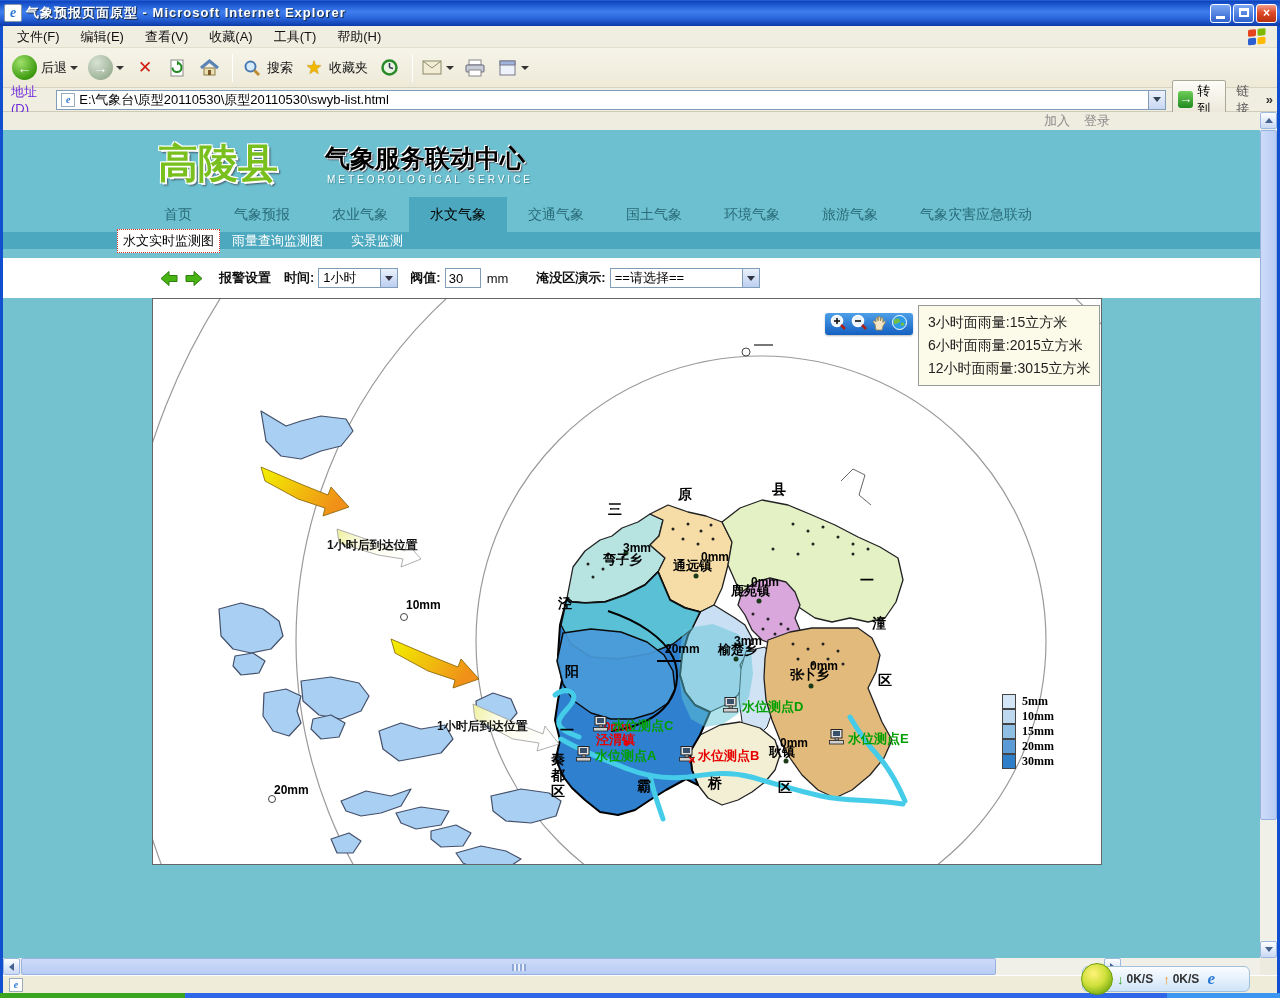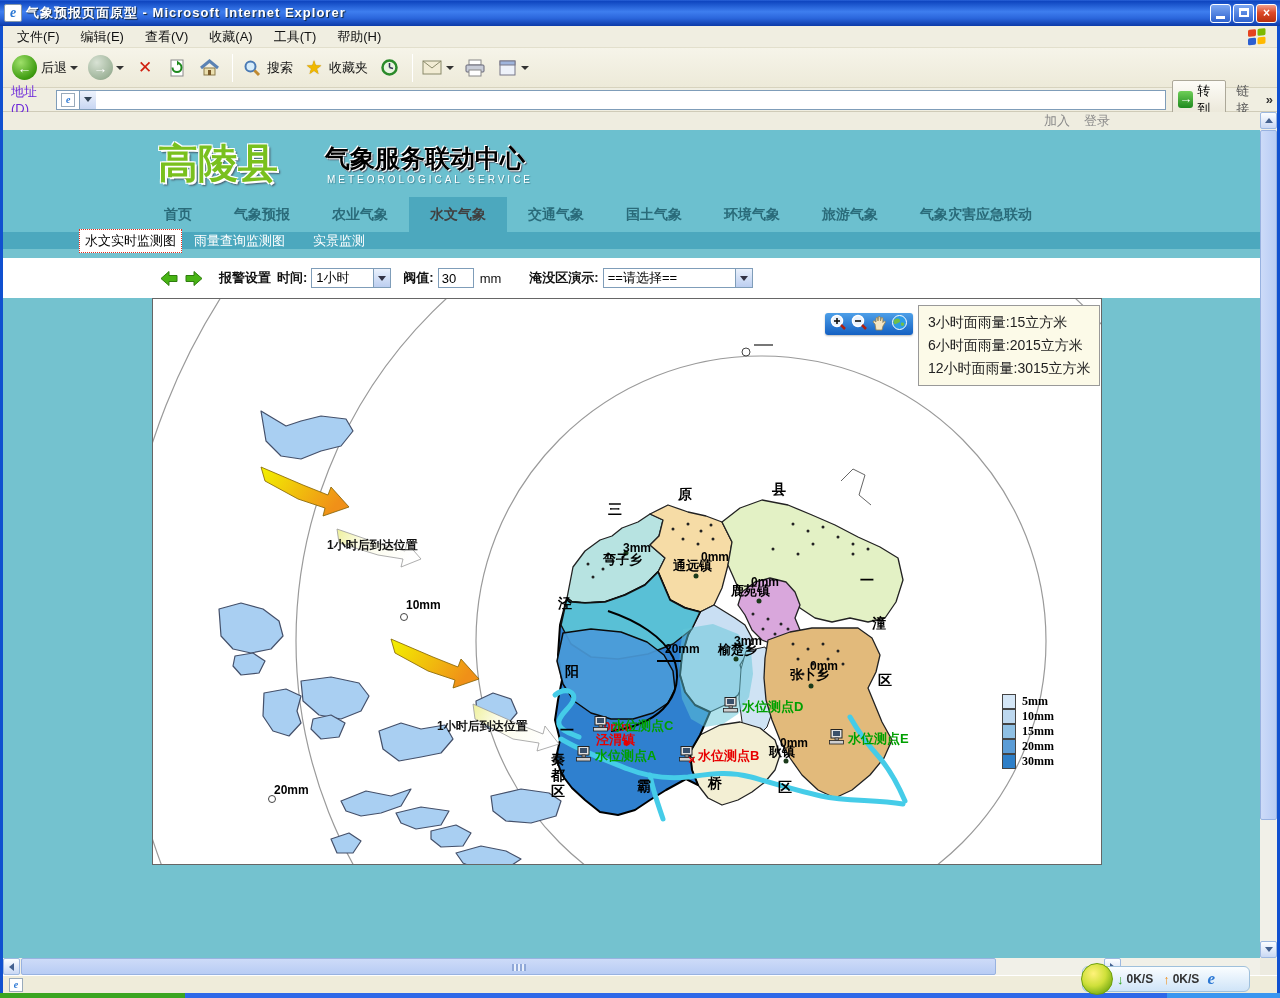--- a/index.html
+++ b/index.html
@@ -50,23 +50,23 @@
 .links .chev{color:#333;font-weight:bold;margin-left:8px}
 
 
 .viewport{position:relative;height:846px;background:#74C2CF;overflow:hidden}
 .join-bar{position:absolute;top:0;left:0;right:17px;height:18px;background:#EFEDE0;display:flex;justify-content:flex-end;gap:14px;padding-right:150px;align-items:center;color:#8a8a8a}
 .site-header{position:absolute;top:18px;left:0;right:17px;height:67px;background:#6CC0CF}
 .logo-county{position:absolute;left:155px;top:6px;font-size:40px;font-weight:bold;color:#79C01E;text-shadow:2px 2px 0 #fff,-1px -1px 0 #fff,1px -1px 0 #fff,-1px 1px 0 #fff,3px 3px 2px #456}
 .logo-title{position:absolute;left:322px;top:12px;font-size:25px;font-weight:bold;color:#000000;text-shadow:1px 1px 0 #fff,-1px -1px 0 #fff,2px 2px 1px #567}
 .logo-sub{position:absolute;left:324px;top:44px;font-size:10px;font-weight:normal;color:#fff;letter-spacing:3px;text-shadow:1px 1px 1px #489}
 .nav-row{position:absolute;top:85px;left:0;right:17px;height:35px;background:#6CC0CF;display:flex;padding-left:140px}
-.tab{line-height:35px;padding:0 21px;font-size:14px;font-weight:bold;color:#2A6B7A;white-space:nowrap}
-.tab.active{background:#4CA8BE;color:#404040}
-.subnav{position:absolute;top:120px;left:0;right:17px;height:17px;background:#4CA8BE;display:flex;align-items:center;padding-left:76px}
+.tab{line-height:35px;padding:0 21px;font-size:14px;font-weight:normal;color:#2A6B7A;white-space:nowrap}
+.tab.active{background:#4CA8BE;color:#000000}
+.subnav{position:absolute;top:120px;left:0;right:17px;height:17px;background:#4CA8BE;display:flex;align-items:center;padding-left:114px}
 .sub-item{color:#fff;font-size:13px;margin-right:28px;white-space:nowrap}
 .sub-item.active{background:#fff;color:#000;border:1px dotted #E03020;padding:2px 5px;margin-right:12px}
 .controls{position:absolute;top:146px;left:0;right:17px;height:40px;background:#fff;display:flex;align-items:center;padding-left:158px}
 .controls .ga{margin-right:7px;display:flex}
 .controls .clabel{font-weight:bold;color:#111;margin:0 4px 0 10px;white-space:nowrap}
 .xp-select{height:20px;border:1px solid #7F9DB9;background:#fff;display:flex;align-items:center;position:relative;font-size:13px}
 .xp-select .val{padding:0 4px;flex:1;white-space:nowrap}
 .xp-select .db{width:17px;height:18px;background:linear-gradient(180deg,#EAF1FC,#BCCEF0);border-left:1px solid #7F9DB9;display:flex;align-items:center;justify-content:center}
 .xp-select .db i{width:0;height:0;border-left:4px solid transparent;border-right:4px solid transparent;border-top:5px solid #334}
 .xp-input{height:20px;width:36px;border:1px solid #7F9DB9;font-size:13px;padding:0 3px;font-family:inherit}
@@ -246,20 +246,21 @@
             </svg>
       </span>
       <span class="caret"></span>
     </span>
   </div>
 
   <div class="addrbar">
     <span class="addr-label">地址(D)</span>
     <span class="addr-field">
       <span class="doc">e</span>
+      <input value="E:\气象台\原型20110530\原型20110530\swyb-list.html" style="">
       <span class="addr-drop">
             <i></i>
           </span>
     </span>
     <span class="go-btn">
       <span class="go-ico">→</span>
       <span>转到</span>
     </span>
     <span class="links">
       <span>链接</span>
@@ -302,21 +303,21 @@
         <svg width="17" height="15" viewBox="0 0 17 15">
               <polygon points="0,7.5 8,0.5 8,4.5 16,4.5 16,10.5 8,10.5 8,14.5" fill="#48B414" stroke="#2E7D0E"></polygon>
             </svg>
       </span>
       <span class="ga">
         <svg width="17" height="15" viewBox="0 0 17 15">
               <polygon points="17,7.5 9,0.5 9,4.5 1,4.5 1,10.5 9,10.5 9,14.5" fill="#48B414" stroke="#2E7D0E"></polygon>
             </svg>
       </span>
       <span class="clabel">报警设置</span>
-      <span class="clabel" style="margin-left:2px">时间:</span>
+      <span class="clabel" style="margin-left:9px">时间:</span>
       <span class="xp-select" style="width:80px">
         <span class="val">1小时</span>
         <span class="db">
               <i></i>
             </span>
       </span>
       <span class="clabel" style="margin-left:12px">阀值:</span>
       <input class="xp-input" value="30" style="">
       <span class="clabel" style="margin-left:6px;font-weight:normal">mm</span>
       <span class="clabel" style="margin-left:24px">淹没区演示:</span>

